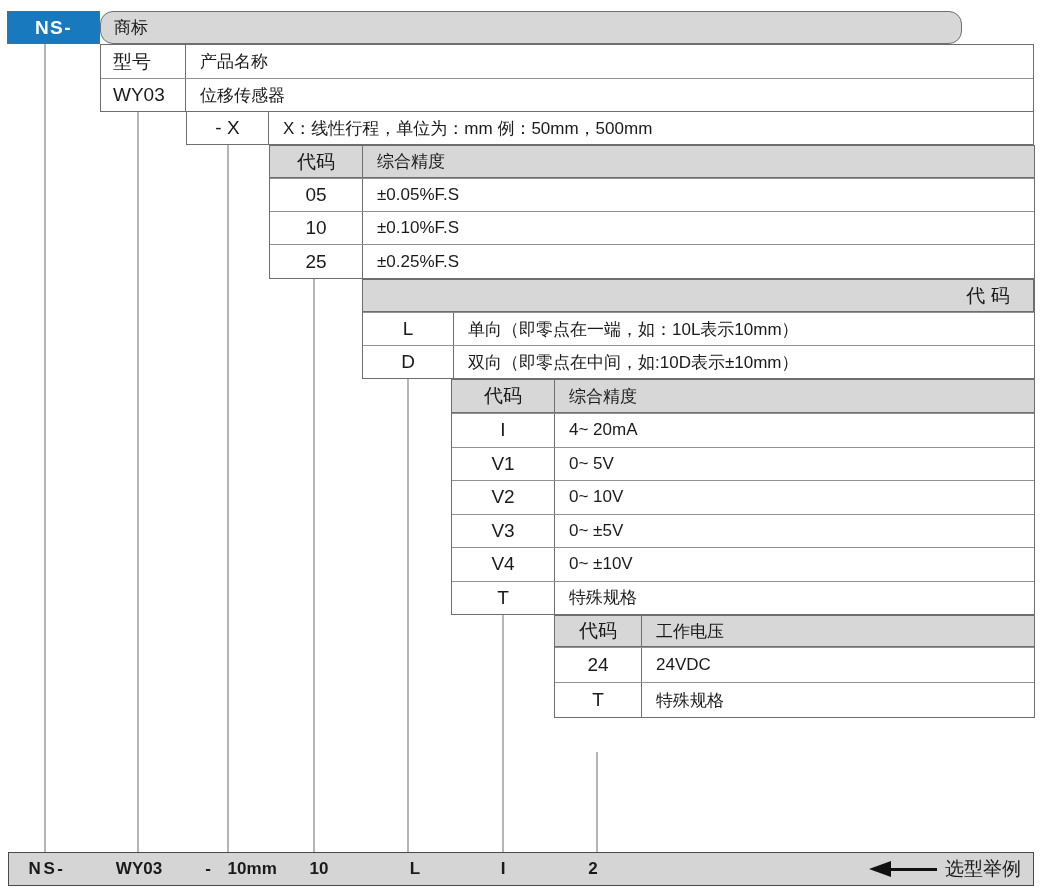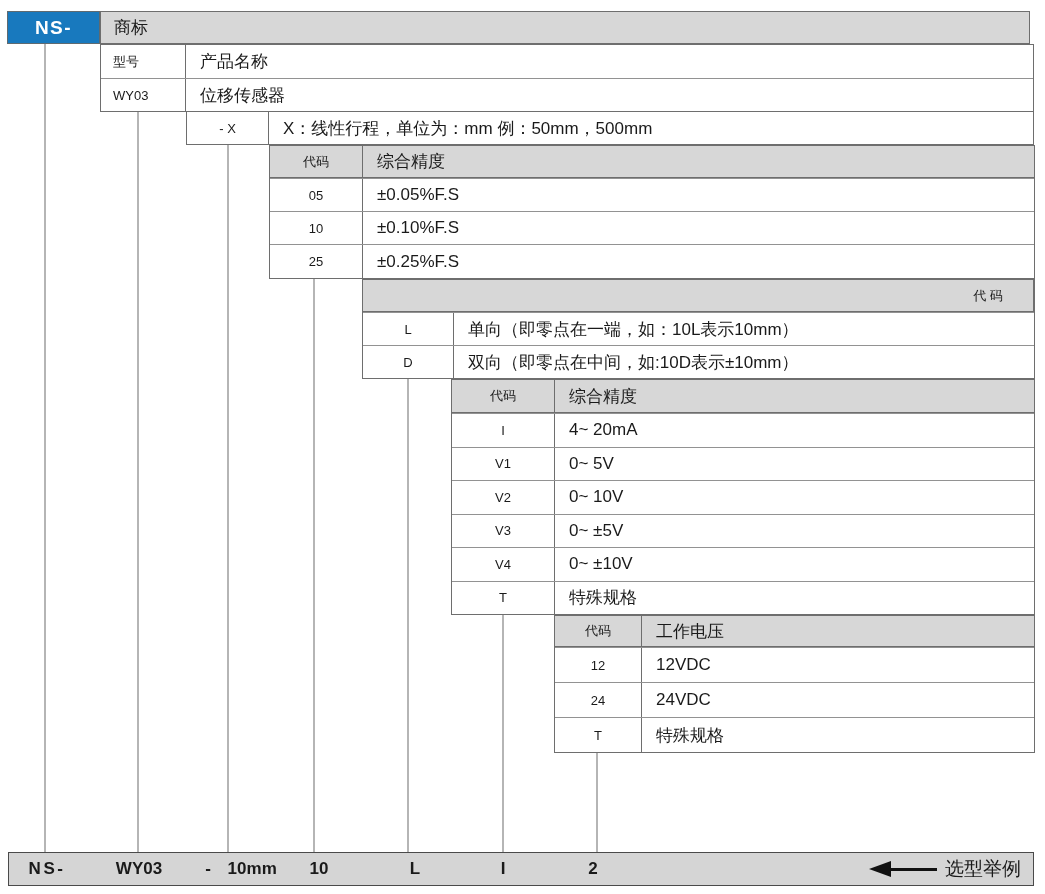--- a/index.html
+++ b/index.html
@@ -16,21 +16,21 @@
 
   
   .hdr-row{background:#d7d7d7;border:1.5px solid #6e6e6e;display:flex;align-items:center;
     padding-left:13px;font-size:17px;z-index:1;}
 
   .mini-table{border:1.5px solid #6e6e6e;background:#ffffff;z-index:1;}
   .trow{display:flex;box-sizing:border-box;border-top:1.5px solid #929292;}
   .trow:first-child{border-top:none;}
   .thead{background:#d7d7d7;border-bottom:1.5px solid #6e6e6e;justify-content:flex-end;}
   .tcode{box-sizing:border-box;display:flex;align-items:center;justify-content:center;
-    border-right:1.5px solid #6e6e6e;font-size:13px;flex:0 0 auto;}
+    border-right:1.5px solid #6e6e6e;font-size:19px;flex:0 0 auto;}
   .tval{box-sizing:border-box;display:flex;align-items:center;padding-left:14px;font-size:17px;flex:1 1 auto;}
 
   
   .example-bar{background:#d5d5d5;border:1.5px solid #4a4a4a;z-index:1;}
   .bar-seg{position:absolute;top:0;height:100%;width:120px;display:flex;align-items:center;justify-content:center;
     font-weight:bold;font-size:17px;word-spacing:12px;}
   .seg-prefix{letter-spacing:2.5px;}
   .arrow-head{position:absolute;width:0;height:0;border-top:8px solid transparent;border-bottom:8px solid transparent;
     border-right:22px solid #111111;}
   .arrow-shaft{position:absolute;height:3px;background:#111111;}
@@ -43,21 +43,21 @@
 
   <div class="vline" style="left:44px;top:44px;height:808px;"></div>
   <div class="vline" style="left:137px;top:111px;height:741px;"></div>
   <div class="vline" style="left:227px;top:144px;height:708px;"></div>
   <div class="vline" style="left:313px;top:278px;height:574px;"></div>
   <div class="vline" style="left:407px;top:378px;height:474px;"></div>
   <div class="vline" style="left:502px;top:613px;height:239px;"></div>
   <div class="vline" style="left:596px;top:752px;height:100px;"></div>
 
   <div class="abs prefix-box" style="left:7px;top:11px;width:93px;height:33px;">NS-</div>
-  <div class="abs hdr-row" style="left:100px;top:11px;width:930px;height:33px;">商标</div>
+  <div class="abs hdr-row" style="left:100px;top:11px;width:862px;height:33px;border-radius:13px;">商标</div>
 
   <div class="abs mini-table" style="left:100px;top:44px;width:934px;">
     <div class="trow" style="height:33px;">
       <div class="tcode" style="width:85px;justify-content:flex-start;padding-left:12px;">型号</div>
       <div class="tval">产品名称</div>
     </div>
     <div class="trow" style="height:33px;">
       <div class="tcode" style="width:85px;justify-content:flex-start;padding-left:12px;">WY03</div>
       <div class="tval">位移传感器</div>
     </div>
@@ -133,24 +133,20 @@
       <div class="tval">特殊规格</div>
     </div>
   </div>
 
   <div class="abs mini-table" style="left:554px;top:615px;width:481px;">
     <div class="trow thead" style="height:31px;">
       <div class="tcode" style="width:87px;">代码</div>
       <div class="tval">工作电压</div>
     </div>
     <div class="trow" style="height:35px;">
-      <div class="tcode" style="width:87px;">12</div>
-      <div class="tval">12VDC</div>
-    </div>
-    <div class="trow" style="height:35px;">
       <div class="tcode" style="width:87px;">24</div>
       <div class="tval">24VDC</div>
     </div>
     <div class="trow" style="height:35px;">
       <div class="tcode" style="width:87px;">T</div>
       <div class="tval">特殊规格</div>
     </div>
   </div>
 
   <div class="abs example-bar" style="left:8px;top:852px;width:1026px;height:34px;">

